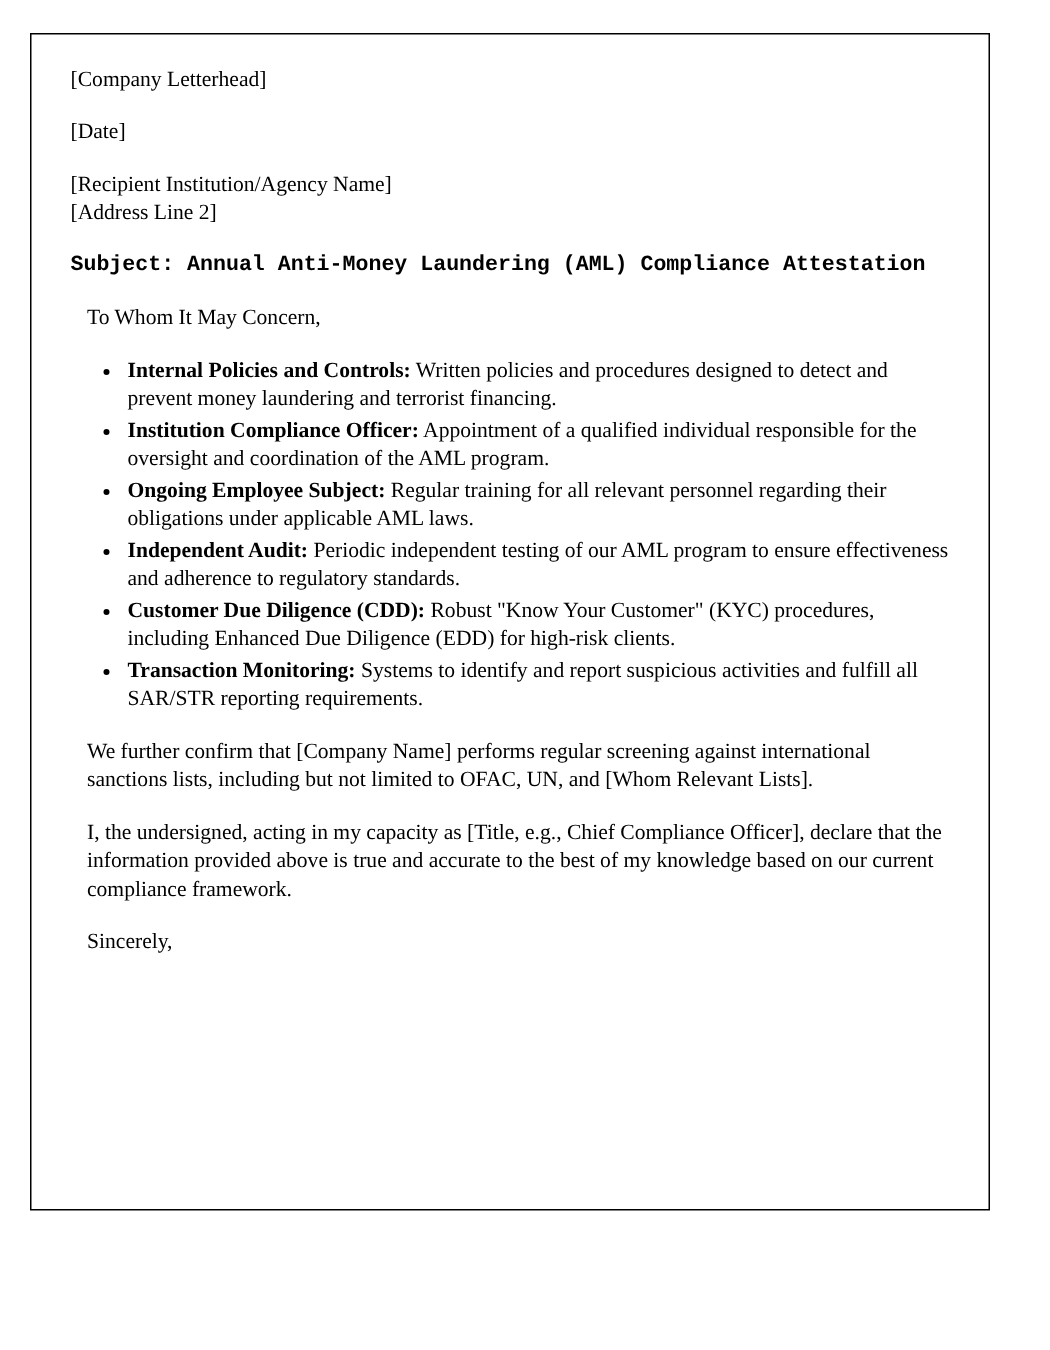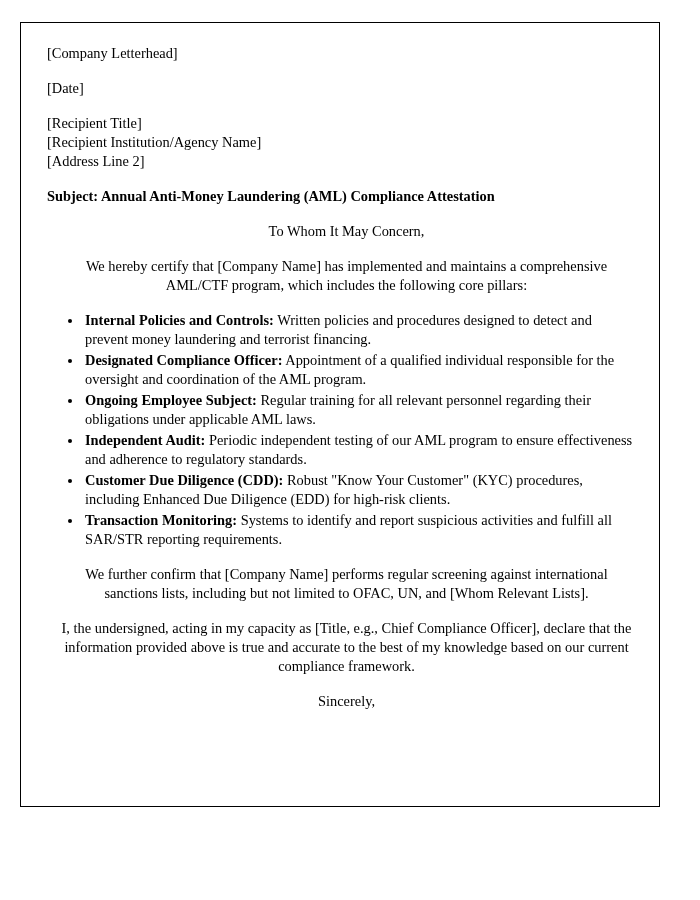--- a/index.html
+++ b/index.html
@@ -41,24 +41,25 @@
     margin: 0;
     white-space: pre-wrap;
   }
   .block {
     margin: 0 0 16px 0;
   }
   .address-block .line { margin: 0; }
   .subject {
     font-weight: bold;
     margin: 0 0 16px 0;
+    font-family: Liberation Mono, monospace;
   }
   p.para {
     margin: 0 0 16px 11px;
-    text-align: center;
+    text-align: left;
   }
   ul.pillars {
     margin: 0 0 16px 0;
     padding-left: 36px;
     list-style-type: disc;
   }
   ul.pillars li {
     margin: 0 0 2px 0;
     padding-left: 2px;
   }
@@ -73,38 +74,36 @@
 <div class="page">
   <div class="doc-frame"></div>
 
   <div class="content">
 
     <p class="line block">[Company Letterhead]</p>
 
     <p class="line block">[Date]</p>
 
     <div class="address-block block">
-      <p class="line">[Recipient Title]</p>
       <p class="line">[Recipient Institution/Agency Name]</p>
       <p class="line">[Address Line 2]</p>
     </div>
 
     <p class="subject">Subject: Annual Anti-Money Laundering (AML) Compliance Attestation</p>
 
     <p class="para">To Whom It May Concern,</p>
 
 
-    <p class="para">We hereby certify that [Company Name] has implemented and maintains a comprehensive AML/CTF program, which includes the following core pillars:</p>
 
     <ul class="pillars">
       <li>
         <span class="bold">Internal Policies and Controls:</span><span> Written policies and procedures designed to detect and prevent money laundering and terrorist financing.</span>
       </li>
       <li>
-        <span class="bold">Designated Compliance Officer:</span><span> Appointment of a qualified individual responsible for the oversight and coordination of the AML program.</span>
+        <span class="bold">Institution Compliance Officer:</span><span> Appointment of a qualified individual responsible for the oversight and coordination of the AML program.</span>
       </li>
       <li>
         <span class="bold">Ongoing Employee Subject:</span><span> Regular training for all relevant personnel regarding their obligations under applicable AML laws.</span>
       </li>
       <li>
         <span class="bold">Independent Audit:</span><span> Periodic independent testing of our AML program to ensure effectiveness and adherence to regulatory standards.</span>
       </li>
       <li>
         <span class="bold">Customer Due Diligence (CDD):</span><span> Robust "Know Your Customer" (KYC) procedures, including Enhanced Due Diligence (EDD) for high-risk clients.</span>
       </li>

